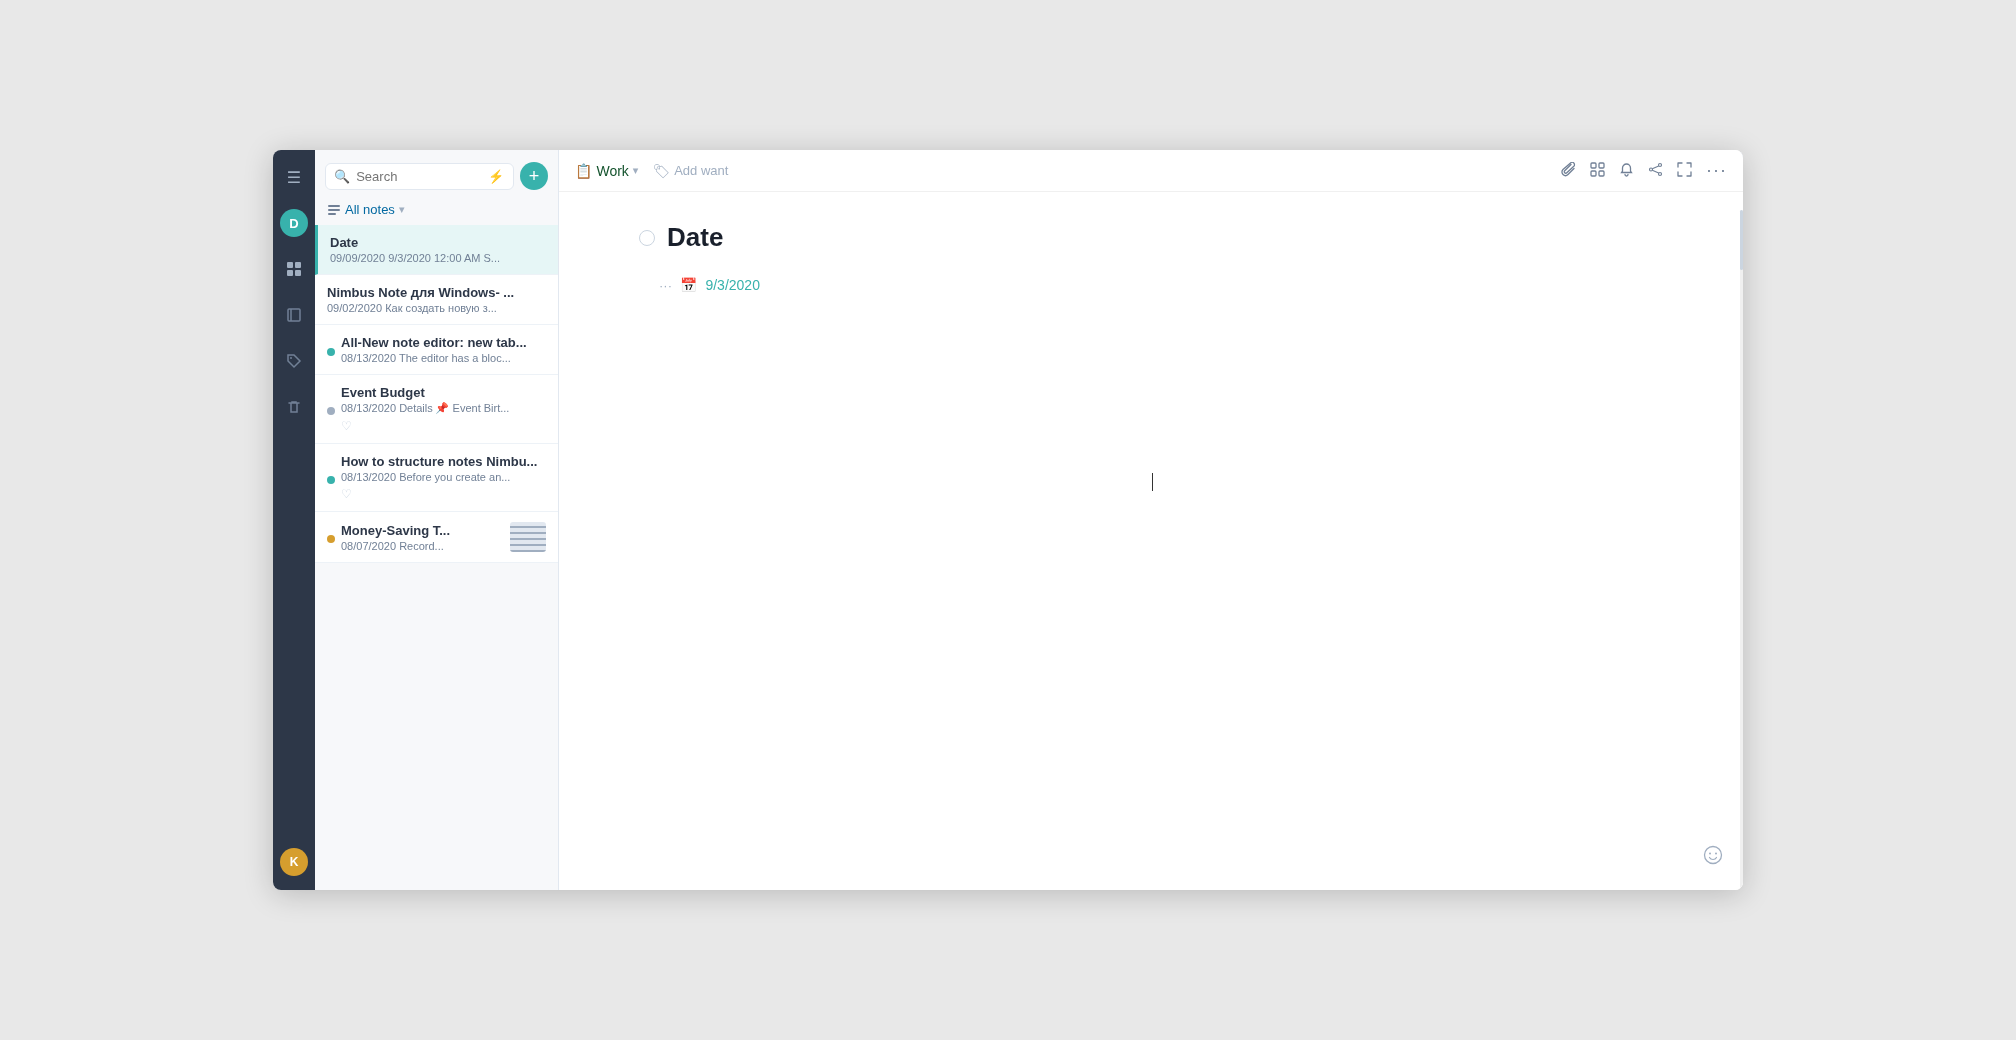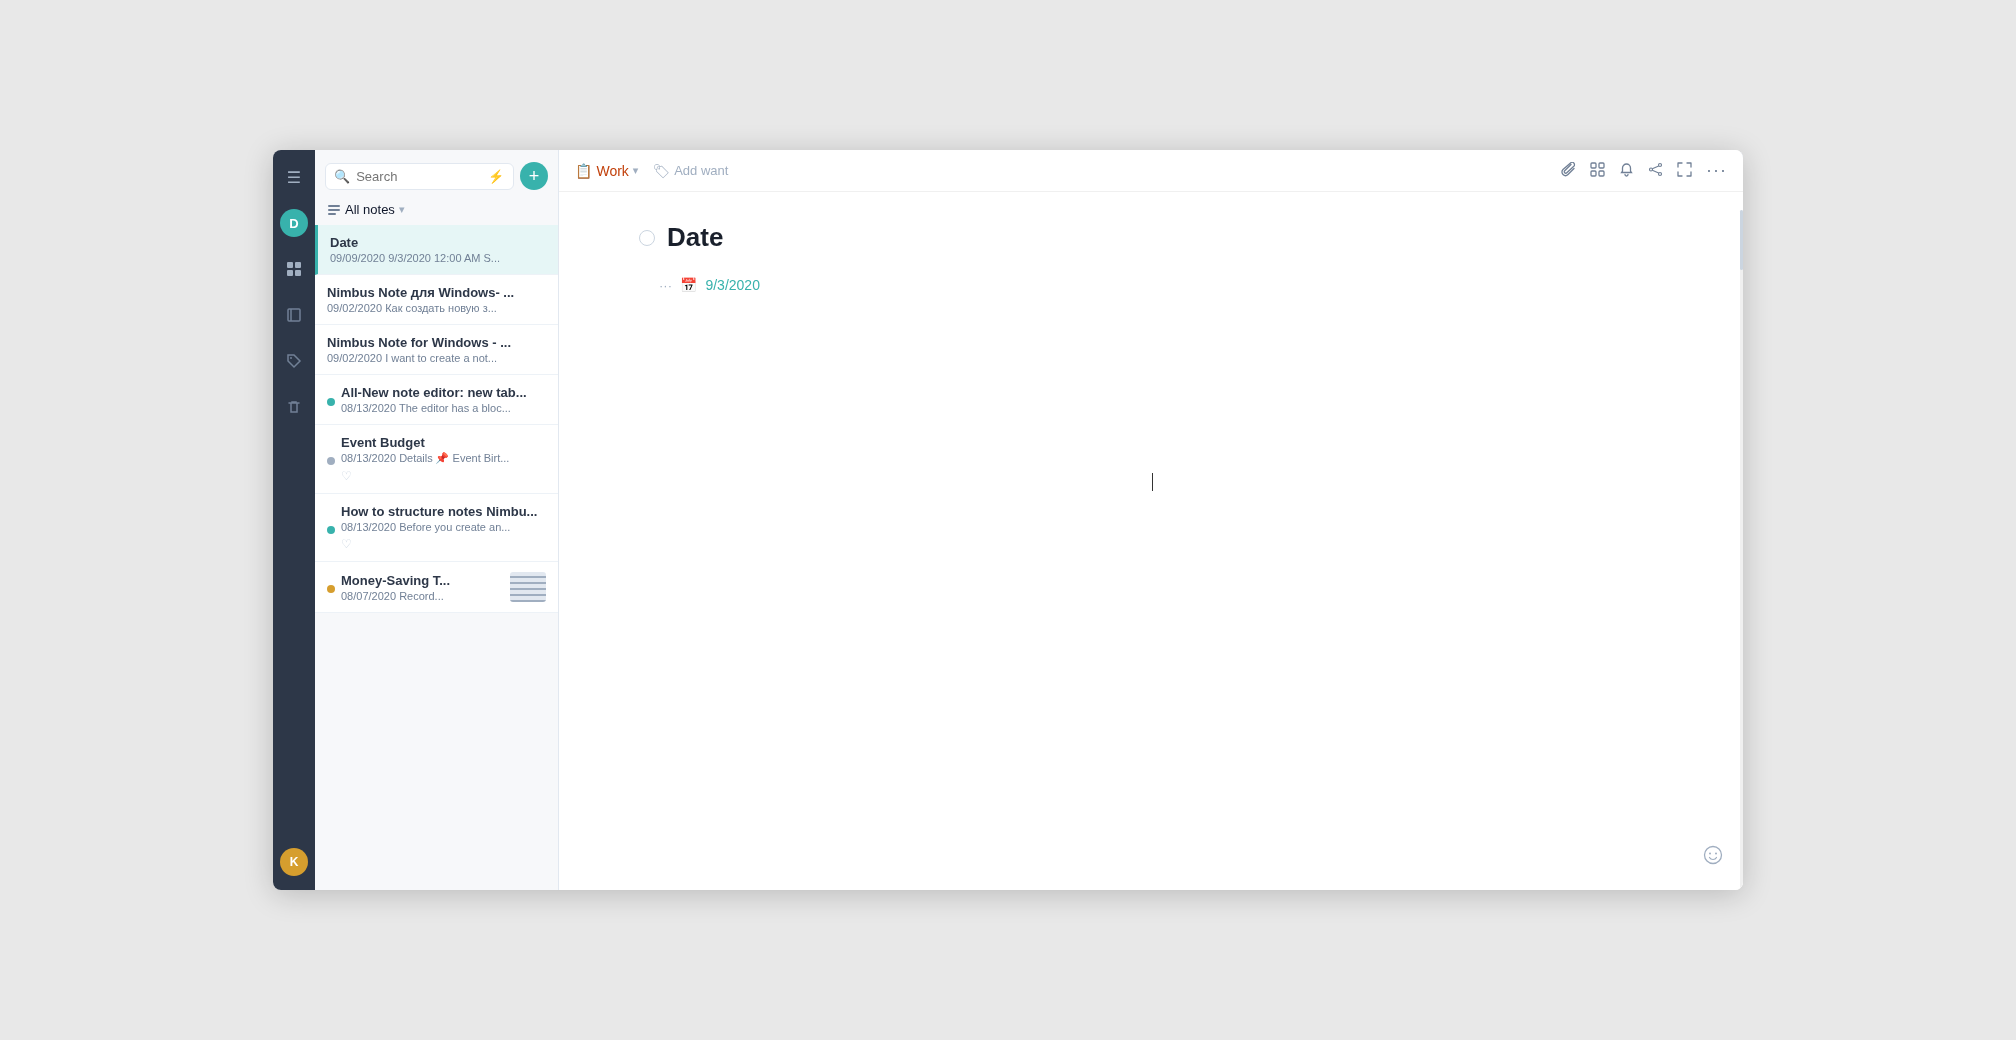--- a/index.html
+++ b/index.html
@@ -152,21 +152,21 @@
 
     .all-notes-header {
       padding: 4px 12px 8px;
       display: flex;
       align-items: center;
       gap: 4px;
     }
 
     .all-notes-label {
       font-size: 13px;
-      color: #0f172a;
+      color: #0369a1;
       font-weight: 500;
     }
 
     .chevron-down {
       color: #a0aec0;
       font-size: 11px;
     }
 
     .notes-list {
       flex: 1;
@@ -270,21 +270,21 @@
     .folder-indicator {
       display: flex;
       align-items: center;
       gap: 4px;
       font-size: 13px;
       color: #4a5568;
     }
 
     .notebook-name {
       font-size: 14px;
-      color: #c2410c;
+      color: #14532d;
       font-weight: 500;
     }
 
     .chevron-small {
       color: #a0aec0;
       font-size: 11px;
     }
 
     .tag-area {
       display: flex;
@@ -482,28 +482,20 @@
 
       <div class="note-item">
         <div class="note-content">
           <div class="note-title">Nimbus Note для Windows- ...</div>
           <div class="note-meta">
             <span>09/02/2020</span> <span>Как создать новую з...</span>
           </div>
         </div>
       </div>
 
-      <div class="note-item">
-        <div class="note-content">
-          <div class="note-title">Nimbus Note for Windows - ...</div>
-          <div class="note-meta">
-            <span>09/02/2020</span> <span>I want to create a not...</span>
-          </div>
-        </div>
-      </div>
 
       <div class="note-item">
         <div class="note-item-inner">
           <div class="note-dot" style="background:#38b2ac;"></div>
           <div class="note-content">
             <div class="note-title">All-New note editor: new tab...</div>
             <div class="note-meta">
               <span>08/13/2020</span> <span>The editor has a bloc...</span>
             </div>
           </div>

